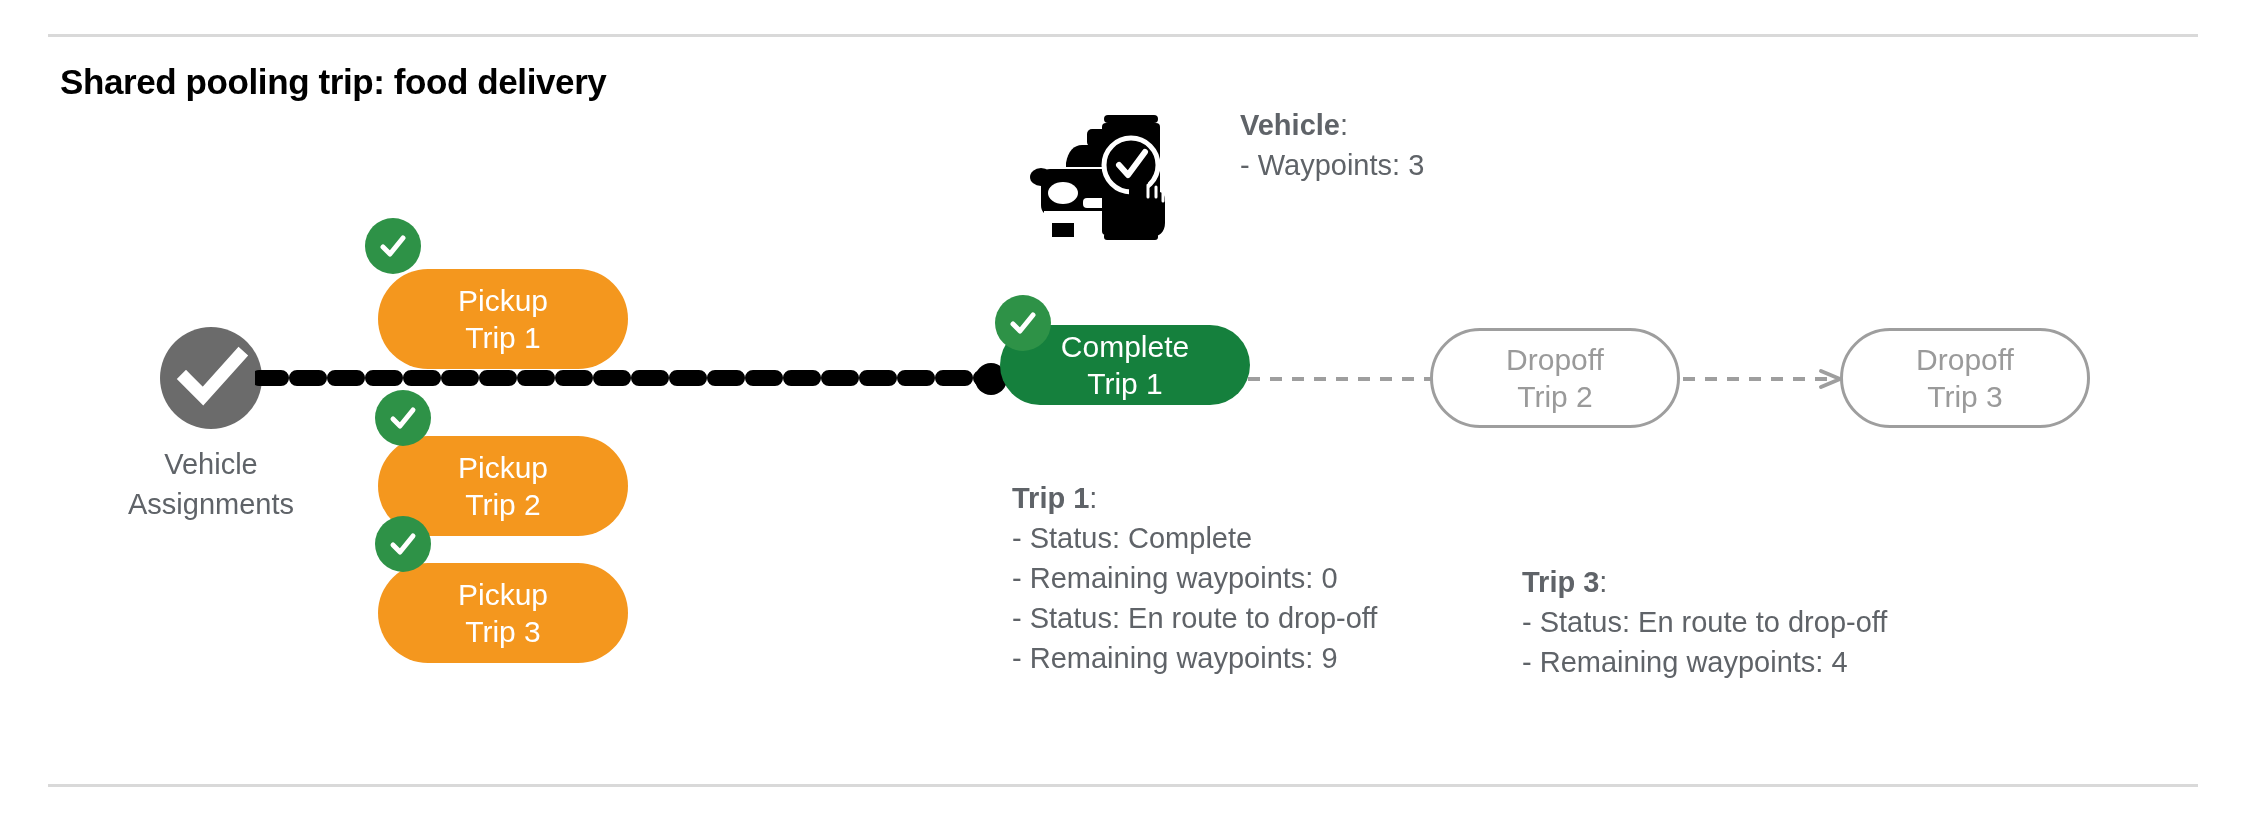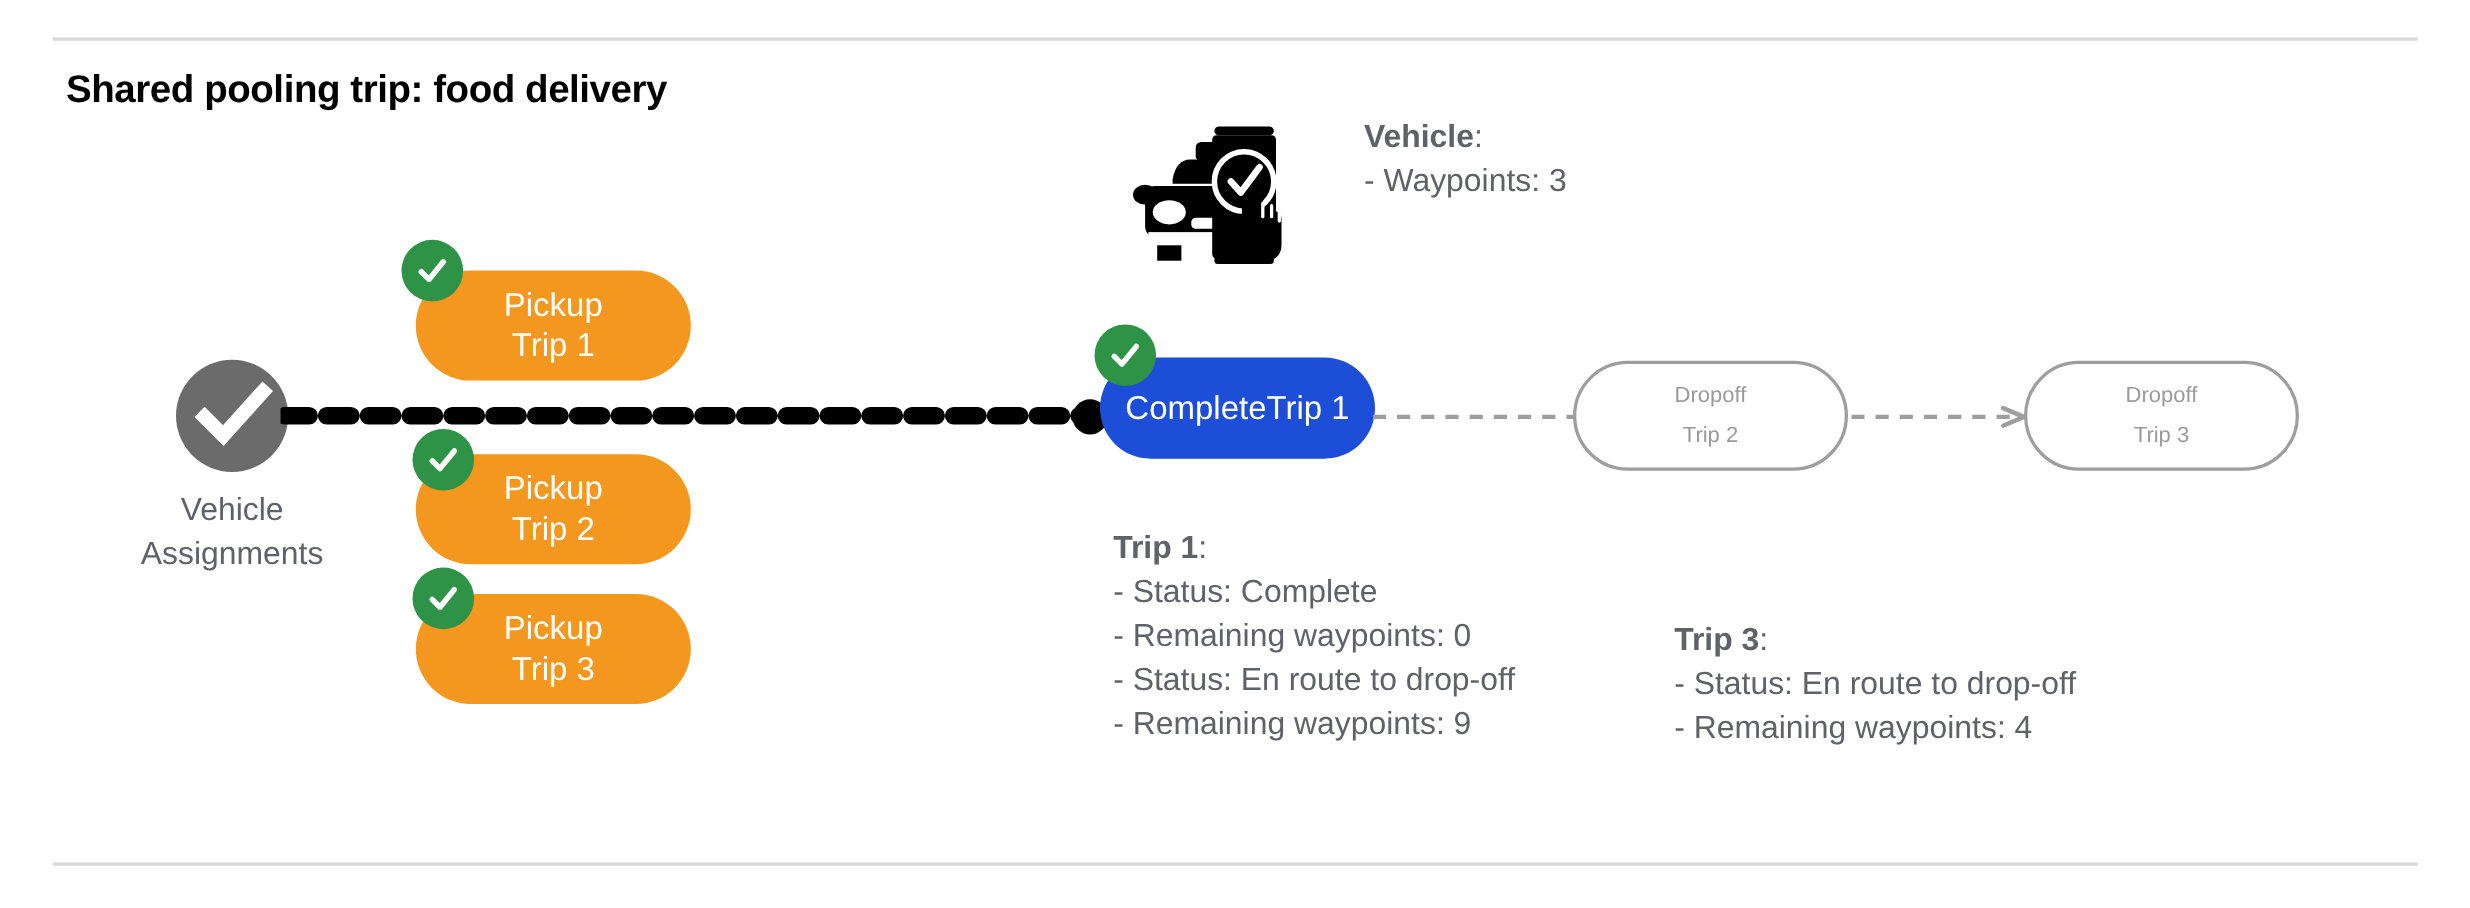--- a/index.html
+++ b/index.html
@@ -100,20 +100,21 @@
     background: #f4971e;
     color: #ffffff;
     font-size: 30px;
     line-height: 37px;
     font-weight: 500;
     display: flex;
     flex-direction: column;
     align-items: center;
     justify-content: center;
     text-align: center;
+    margin-top: 23px;
   }
   #pickup-trip-1 { top: 246px; }
   #pickup-trip-2 { top: 413px; }
   #pickup-trip-3 { top: 540px; }
 
   .check-badge {
     position: absolute;
     width: 56px;
     height: 56px;
     border-radius: 50%;
@@ -126,29 +127,29 @@
   #badge-pickup-2 { left: 375px; top: 390px; }
   #badge-pickup-3 { left: 375px; top: 516px; }
   #badge-complete-1 { left: 995px; top: 295px; }
 
   
   #complete-trip-1 {
     position: absolute;
     left: 1000px;
     top: 325px;
     width: 250px;
-    height: 92px;
+    height: 80px;
     border-radius: 53px;
-    background: #1d4ed8;
+    background: #15803d;
     color: #ffffff;
     font-size: 30px;
     line-height: 37px;
     font-weight: 500;
     display: flex;
-    flex-direction: row;
+    flex-direction: column;
     align-items: center;
     justify-content: center;
     text-align: center;
   }
   #connector-endpoint-dot {
     position: absolute;
     left: 975px;
     top: 363px;
     width: 32px;
     height: 32px;
@@ -158,21 +159,21 @@
 
   
   .dropoff-pill {
     position: absolute;
     width: 250px;
     height: 100px;
     border-radius: 50px;
     border: 3px solid #9e9e9e;
     background: #ffffff;
     color: #9a9a9a;
-    font-size: 20px;
+    font-size: 30px;
     line-height: 37px;
     display: flex;
     flex-direction: column;
     align-items: center;
     justify-content: center;
     text-align: center;
   }
   #dropoff-trip-2 { left: 1430px; top: 328px; }
   #dropoff-trip-3 { left: 1840px; top: 328px; }
 

